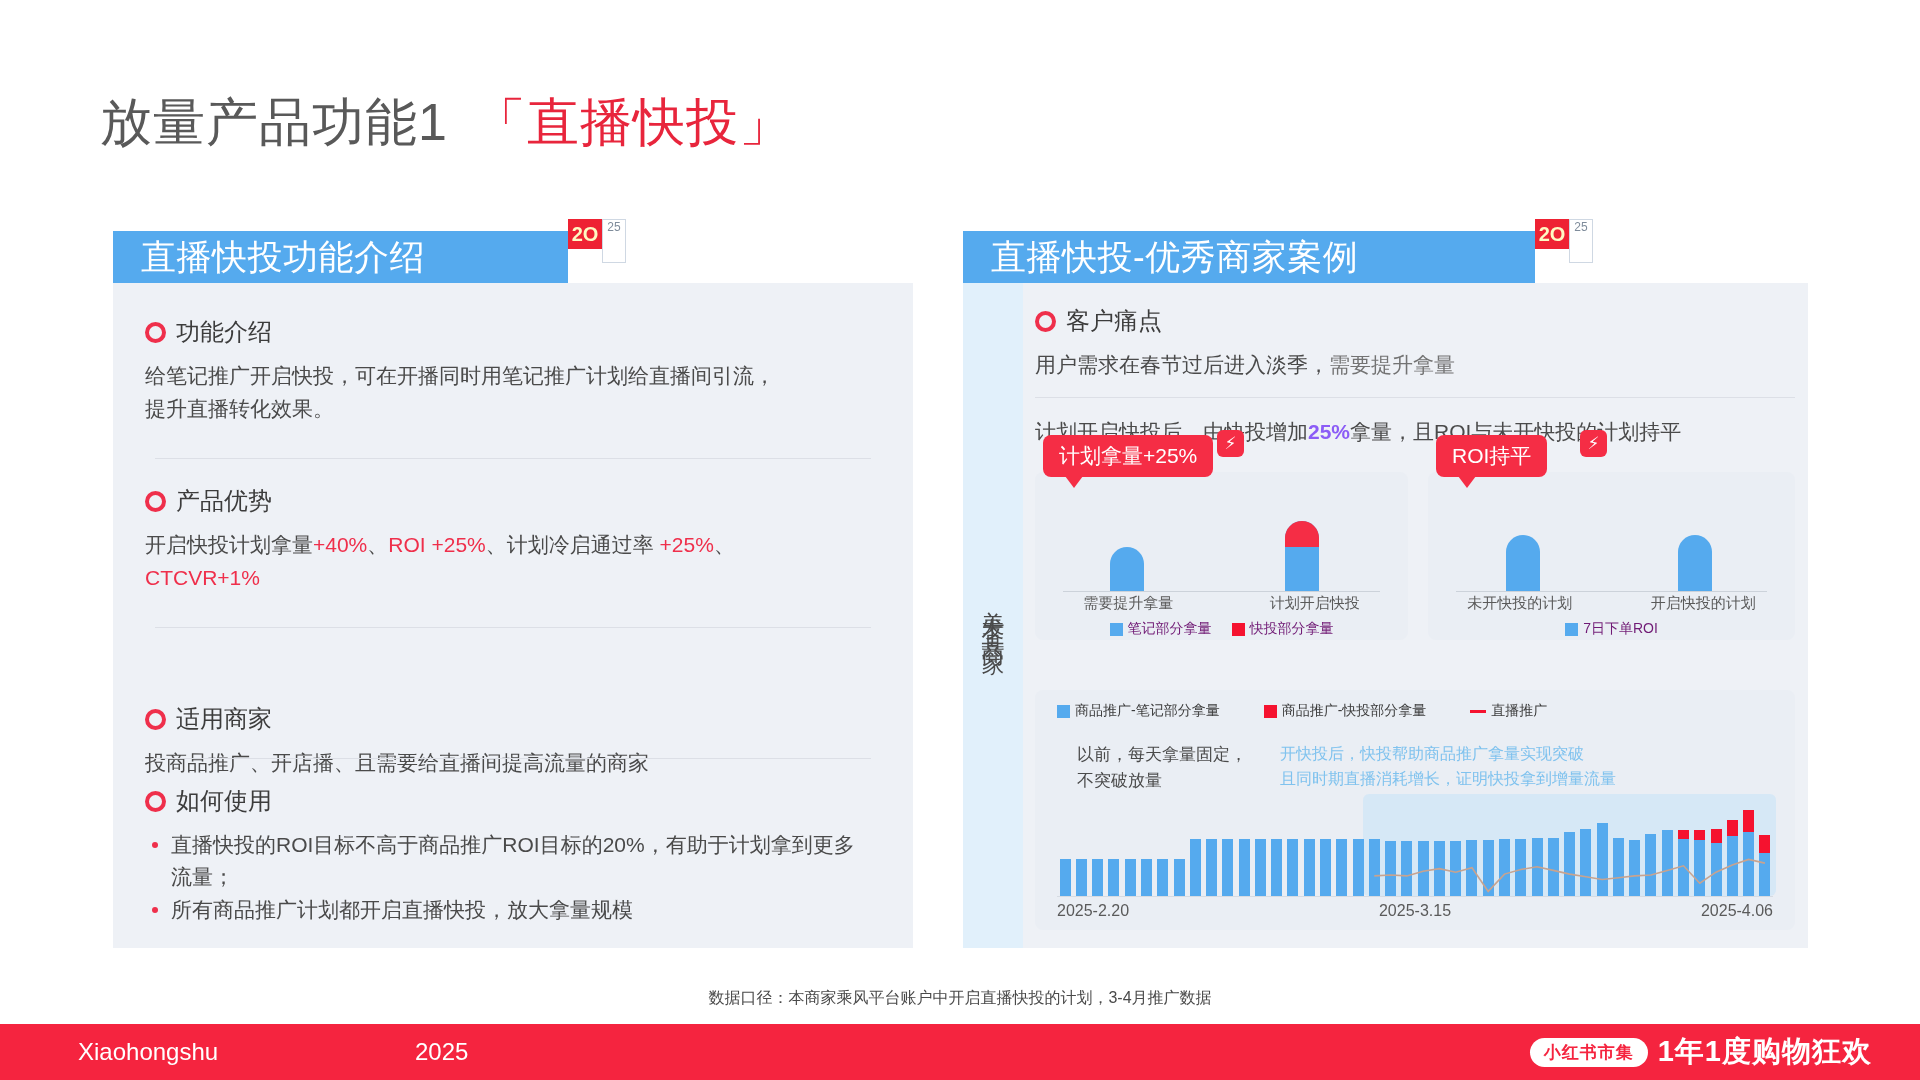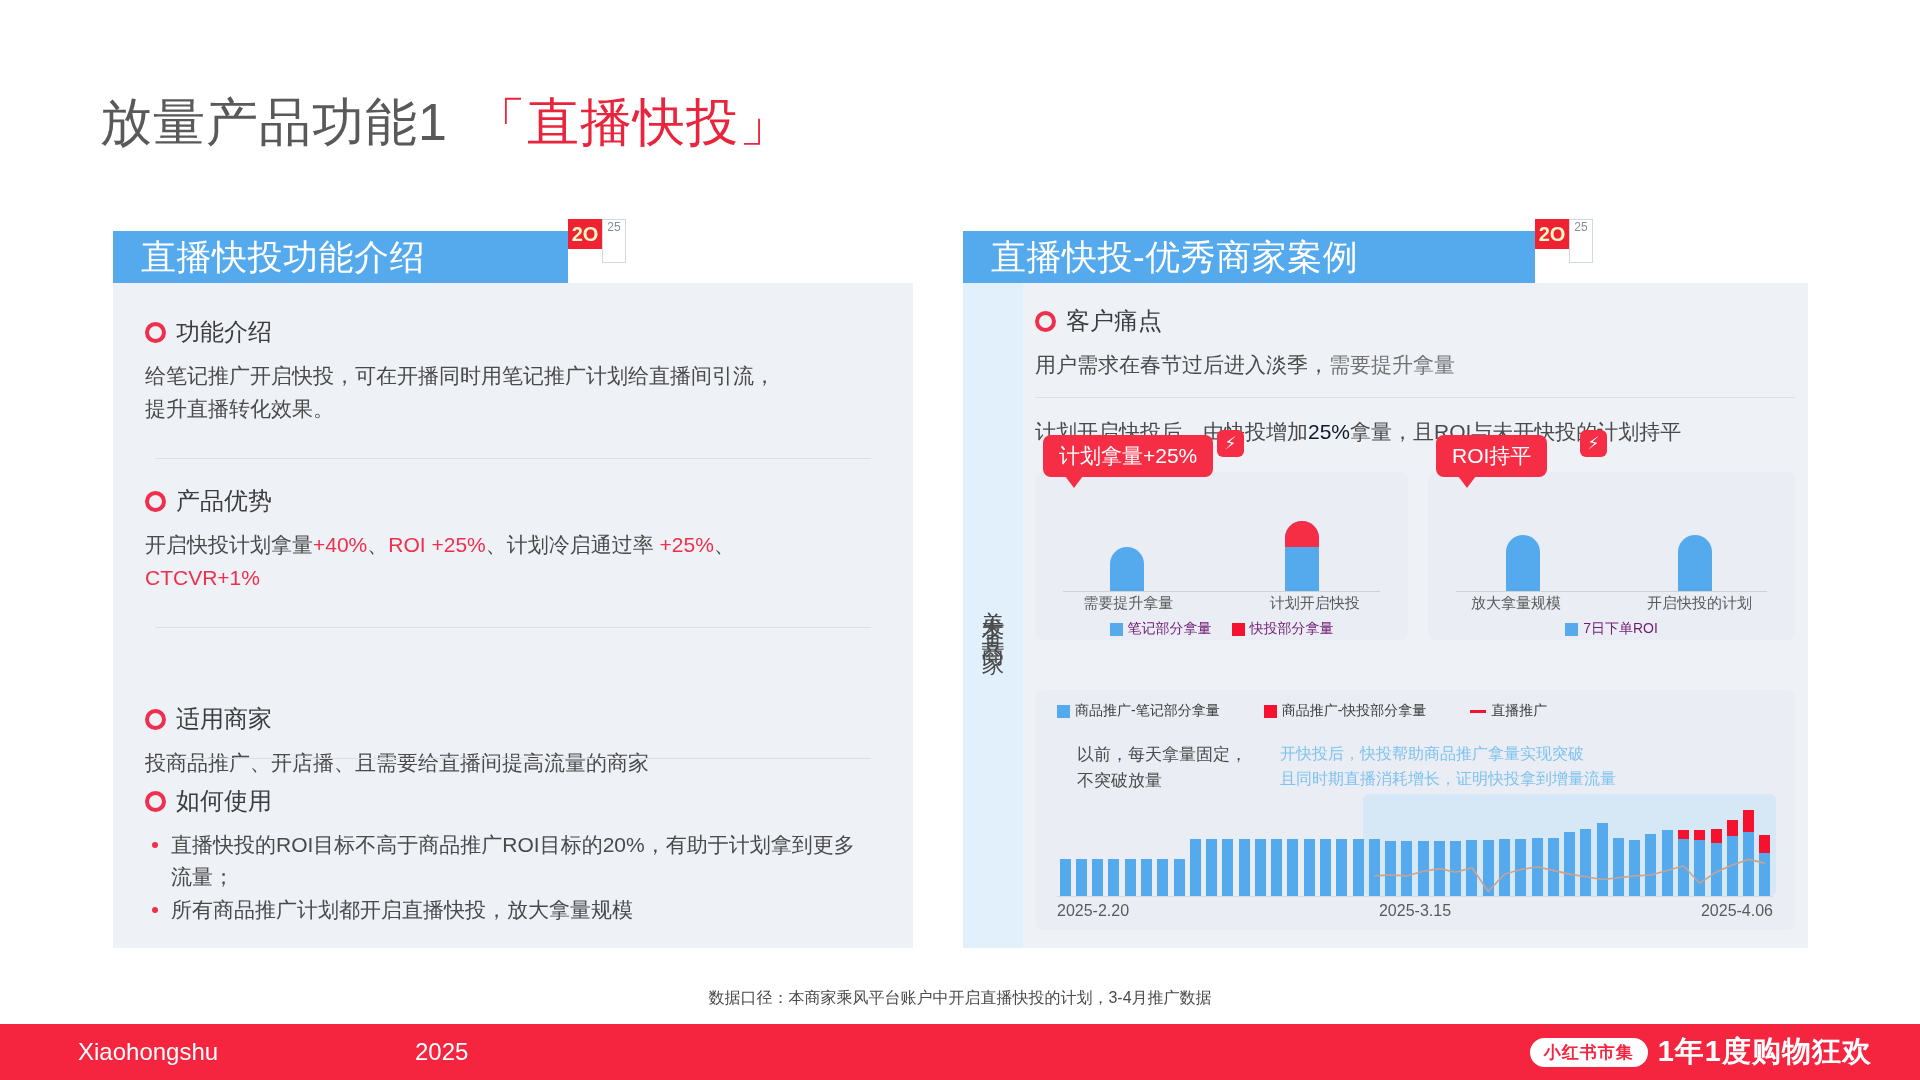--- a/index.html
+++ b/index.html
@@ -81,21 +81,21 @@
     display:flex; align-items:center; justify-content:center;
   }
   .vstrip span {
     writing-mode:vertical-rl; font-size:23px; color:#4a4a4a;
     letter-spacing:8px; line-height:1;
   }
   .rcontent { position:absolute; left:1035px; top:305px; width:760px; }
   .r-divider { width:760px; height:1px; background:#dcdfe6; margin:16px 0 18px; }
   .r-line { font-size:21px; line-height:1.5; color:#4a4a4a; }
   .r-line .red { color:#737373; }
-  .r-line .redb { color:#0f172a; font-weight:400; }
+  .r-line .redb { color:#8b5cf6; font-weight:700; }
 
   
   .minicards { position:absolute; left:1035px; top:472px; display:flex; gap:20px; }
   .minicard {
     background:#eaeef4; border-radius:8px; position:relative;
   }
   .mc1 { width:373px; height:168px; }
   .mc2 { width:367px; height:168px; }
 
   .bubble {
@@ -315,21 +315,21 @@
 
     <div class="minicard mc2">
       <div class="bubble" style="left:8px;">ROI持平</div>
       <div class="bolt" style="left:152px;">⚡</div>
       <div class="bars">
         <div class="baseline"></div>
         <div class="bar" style="left:78px; height:56px;"></div>
         <div class="bar" style="left:250px; height:56px;"></div>
       </div>
       <div class="xlabels">
-        <span>放大拿量规模</span>
+        <span>未开快投的计划</span>
         <span>开启快投的计划</span>
       </div>
       <div class="legend">
         <span class="it">
           <i class="sw blue"></i>
           <span>7日下单ROI</span>
         </span>
       </div>
     </div>
   </div>

